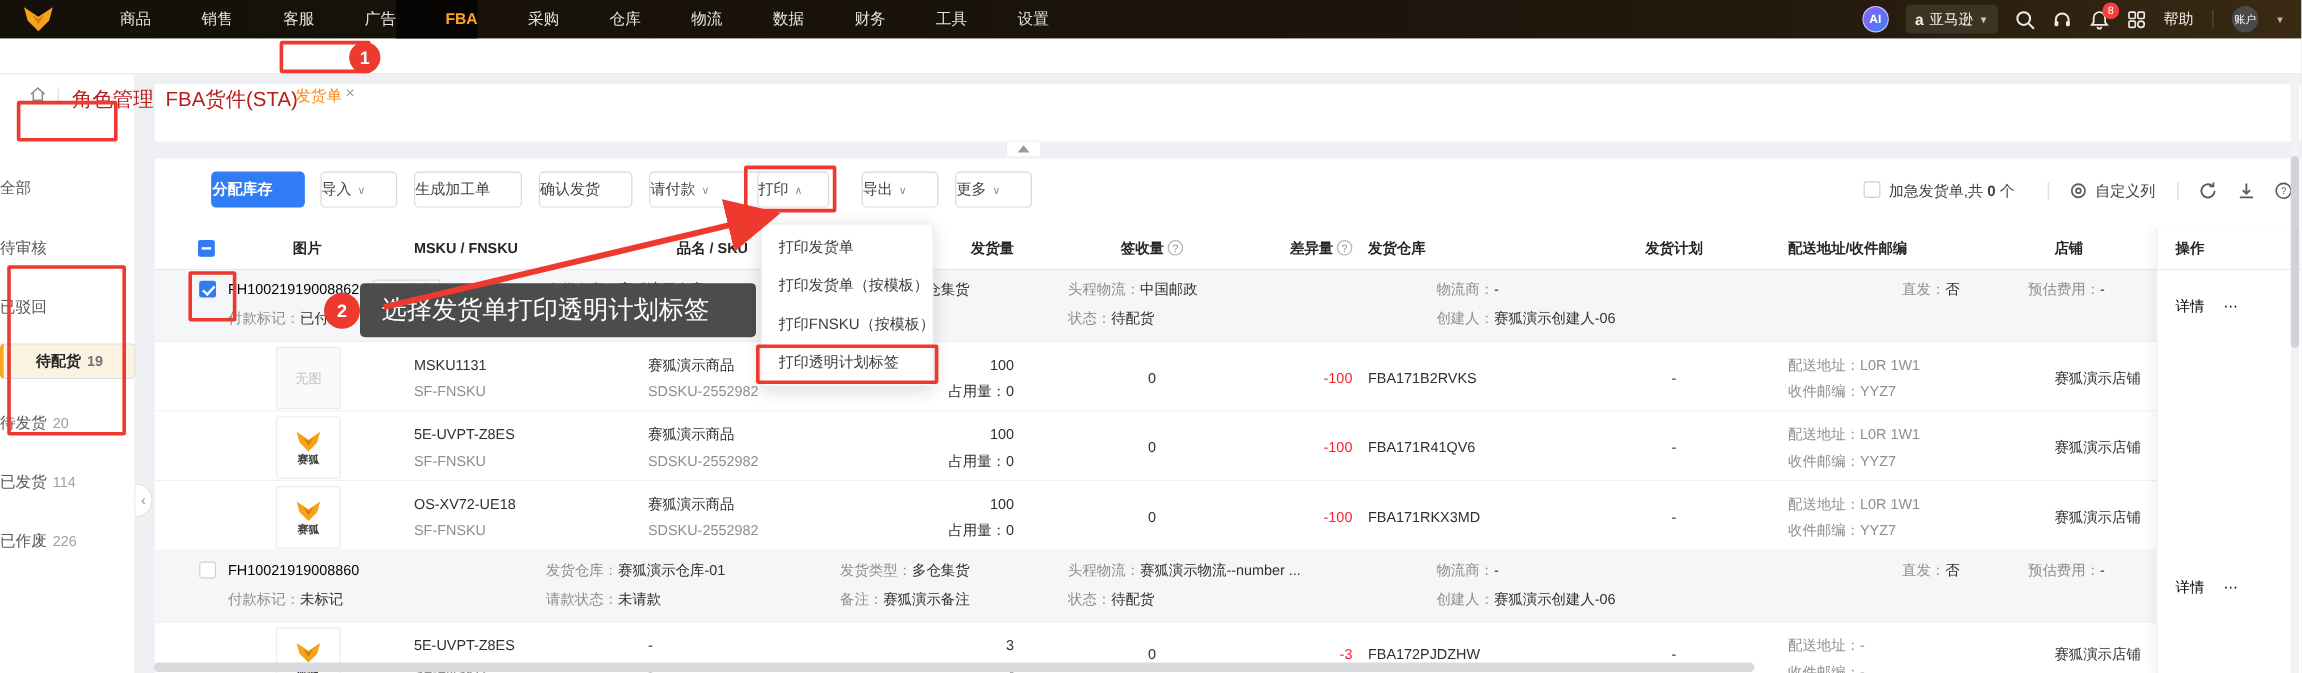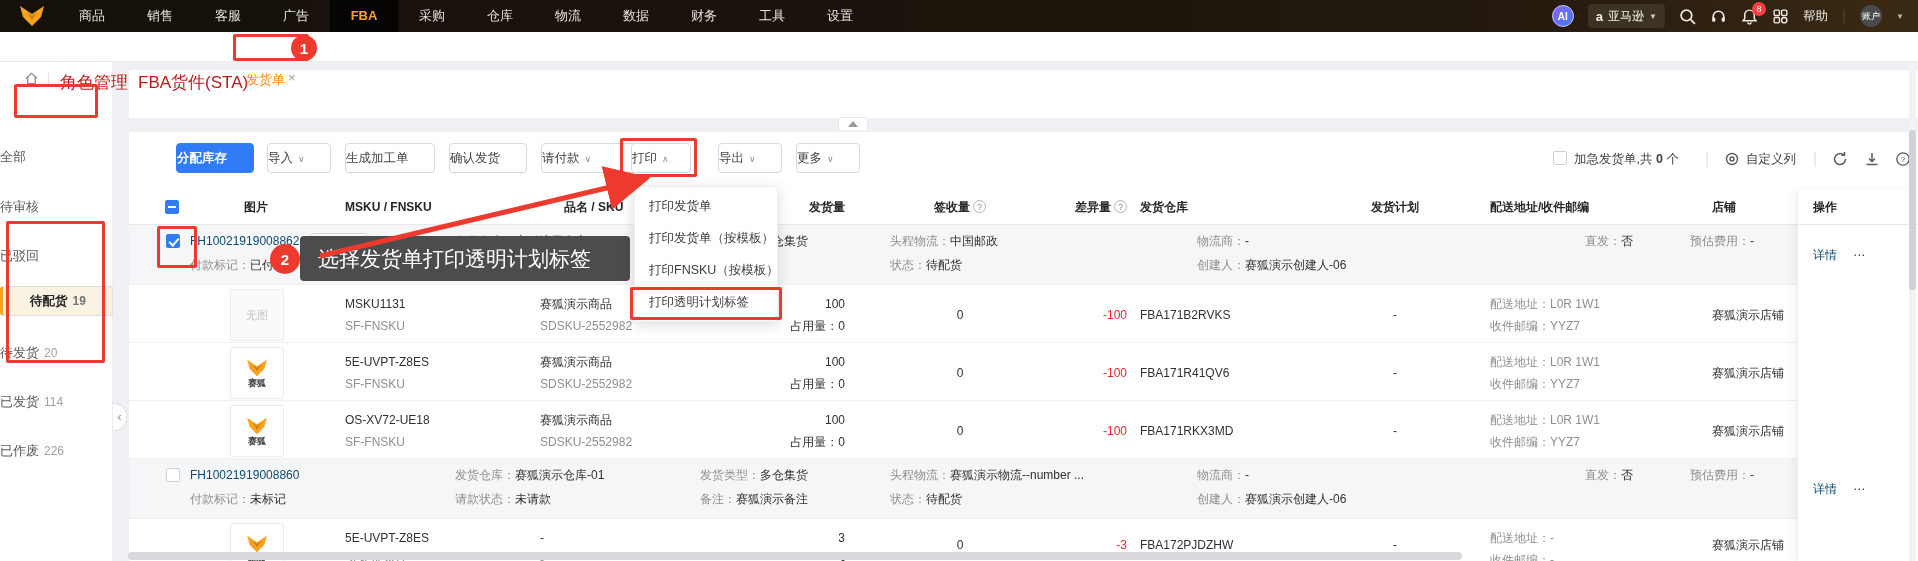--- a/index.html
+++ b/index.html
@@ -2,21 +2,21 @@
 <html><head>
 <meta charset="utf-8">
 <style>
 *{margin:0;padding:0;box-sizing:border-box}
 body{font-family:"Liberation Sans","DejaVu Sans",sans-serif;background:#dfe2e6}
 #screen{position:relative;width:1918px;height:561px;background:#eef0f3;overflow:hidden}
 .abs{position:absolute}
 .nowrap{white-space:nowrap}
 
 #topbar{position:absolute;left:0;top:0;width:1918px;height:32px;background:linear-gradient(90deg,#15100a 0%,#1b140b 55%,#241a0e 80%,#3a2a13 100%);display:flex;align-items:center;z-index:10}
-.tn-item{position:relative;width:68px;height:32px;line-height:32px;text-align:center;font-size:13px;color:#e8e4de;cursor:pointer}
+.tn-item{position:relative;width:68px;height:32px;line-height:32px;text-align:right;font-size:13px;color:#e8e4de;cursor:pointer}
 .tn-item.active{background:#070503;color:#ffa423;font-weight:bold}
 #tn-right{position:absolute;right:0;top:0;height:32px;display:flex;align-items:center;gap:14px;padding-right:14px}
 .ai-badge{width:22px;height:22px;border-radius:50%;background:linear-gradient(135deg,#8a63f3,#3f7df6);color:#fff;font-size:10px;font-weight:bold;display:flex;align-items:center;justify-content:center;border:1px solid #cfc3ff}
 .store-pill{height:24px;background:#3d3322;border-radius:4px;display:flex;align-items:center;gap:5px;padding:0 8px;color:#f2efe9;font-size:12px}
 .tn-ico{width:17px;height:17px;display:block}
 .badge8{position:absolute;top:-6px;right:-8px;min-width:14px;height:14px;border-radius:7px;background:#f53f3f;color:#fff;font-size:9px;line-height:14px;text-align:center;padding:0 3px}
 .avatar{width:22px;height:22px;border-radius:50%;background:#4a4a4a;color:#fff;font-size:9px;display:flex;align-items:center;justify-content:center}
 
 #tabsbar{position:absolute;left:0;top:32px;width:1918px;height:30px;background:#fff;border-bottom:1px solid #e9e9e9;z-index:9}
 .crumb{font-size:17px;color:#b91c1c}
@@ -37,21 +37,21 @@
 .btn{position:absolute;top:143px;height:30px;line-height:28px;border:1px solid #d9d9d9;border-radius:4px;background:#fff;font-size:12.5px;color:#434343;text-align:left;white-space:nowrap;cursor:pointer}
 .btn .caret{font-size:9px;color:#8c8c8c;margin-left:5px}
 .btn-primary{background:#2f7cf5;border-color:#2f7cf5;color:#fff;font-weight:bold}
 
 .hcell{position:absolute;top:190px;height:34px;line-height:34px;font-size:12px;font-weight:bold;color:#262626;white-space:nowrap}
 .trow{position:absolute;left:129px;width:1789px;background:#fff;border-bottom:1px solid #f0f0f0}
 .trow.group{background:#f5f6f8}
 .tcell{position:absolute;font-size:12px;line-height:16px;white-space:nowrap;color:#303030}
 .lbl{color:#8f8f8f}
 .val{color:#303030}
-.link{color:#0c4a6e;cursor:pointer}
+.link{color:#000000;cursor:pointer}
 .neg{color:#f5222d}
 .qmark{display:inline-block;width:13px;height:13px;line-height:12px;border:1px solid #b5b5b5;border-radius:50%;color:#8c8c8c;font-size:9px;text-align:center;font-weight:normal;margin-left:3px;vertical-align:1px}
 .cb{position:absolute;width:14px;height:14px;border:1px solid #d0d0d0;border-radius:2px;background:#fff;cursor:pointer}
 .cb.on{background:#2f7cf5;border-color:#2f7cf5}
 .cb.on::after{content:"";position:absolute;left:4px;top:1px;width:4px;height:8px;border:solid #fff;border-width:0 2px 2px 0;transform:rotate(42deg)}
 .cb.ind{background:#2f7cf5;border-color:#2f7cf5}
 .cb.ind::after{content:"";position:absolute;left:2px;top:5px;width:8px;height:2px;background:#fff}
 .imgbox{position:absolute;width:54px;height:52px;border:1px solid #ececec;border-radius:2px;background:#fff;display:flex;flex-direction:column;align-items:center;justify-content:center;gap:2px;overflow:hidden}
 .imgbox .cap{font-size:9px;color:#3a3a3a;font-weight:bold;line-height:9px}
 .noimg{background:#fafafa;color:#c4c4c4;font-size:11px;display:flex;align-items:center;justify-content:center}

